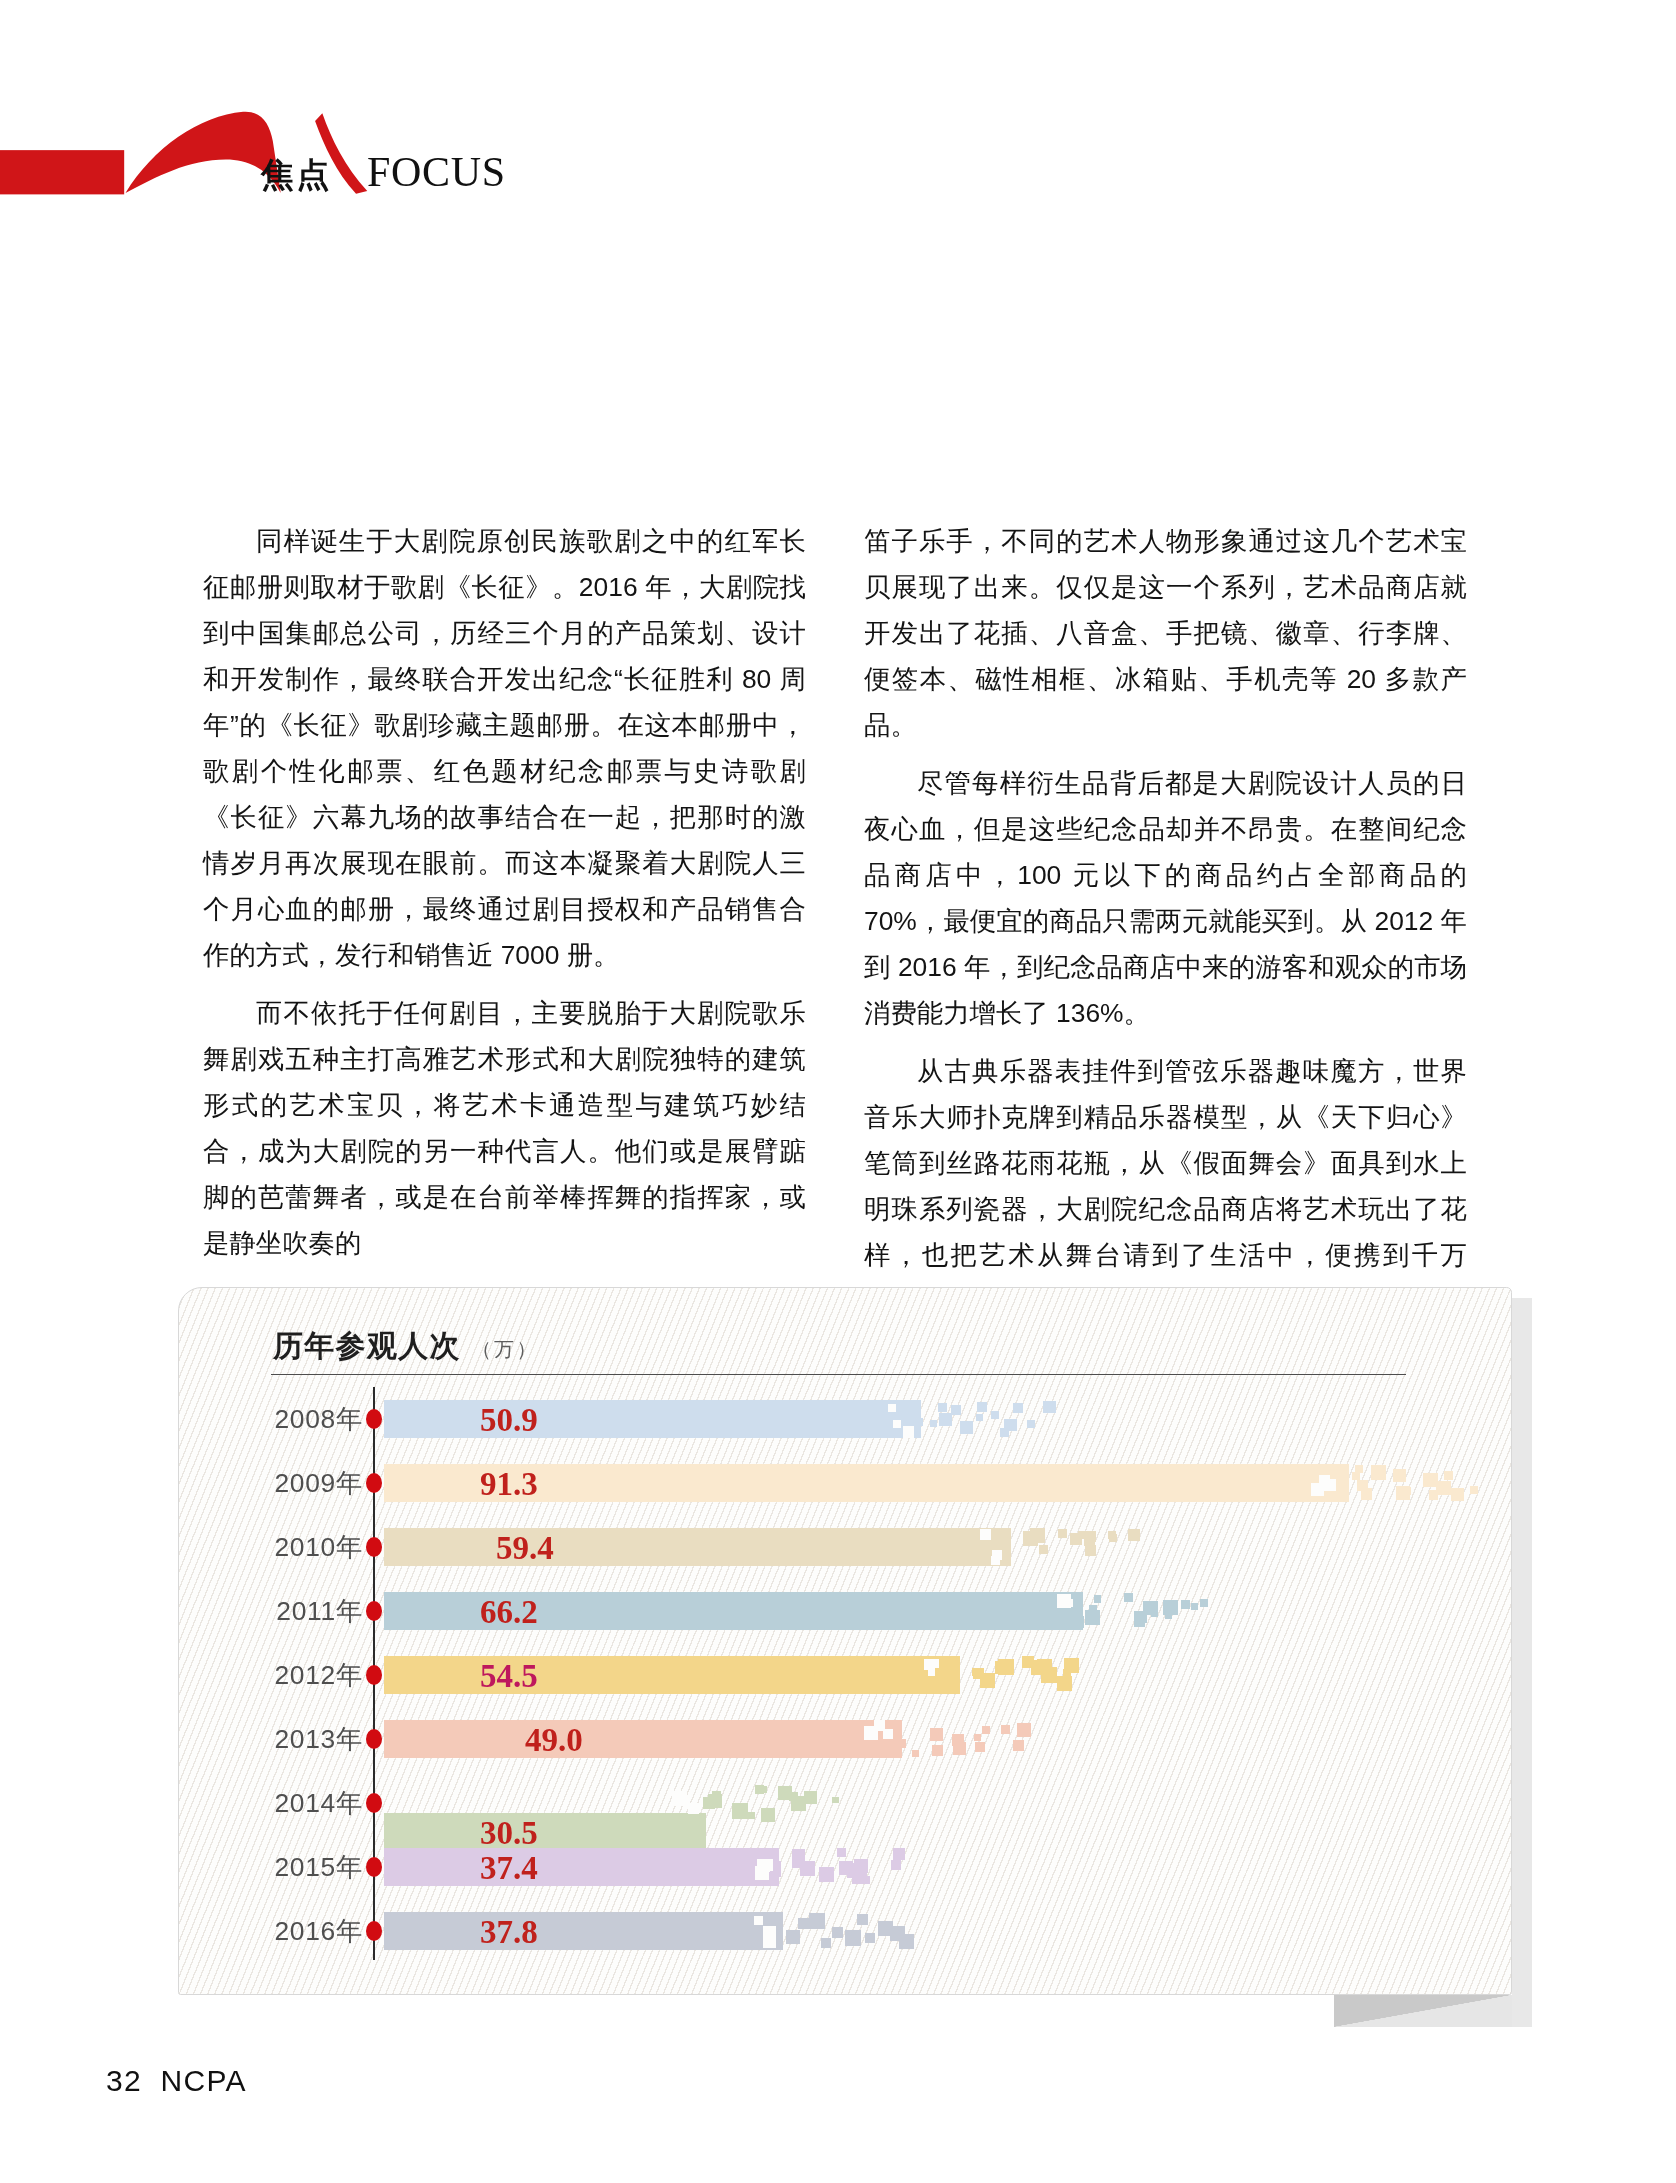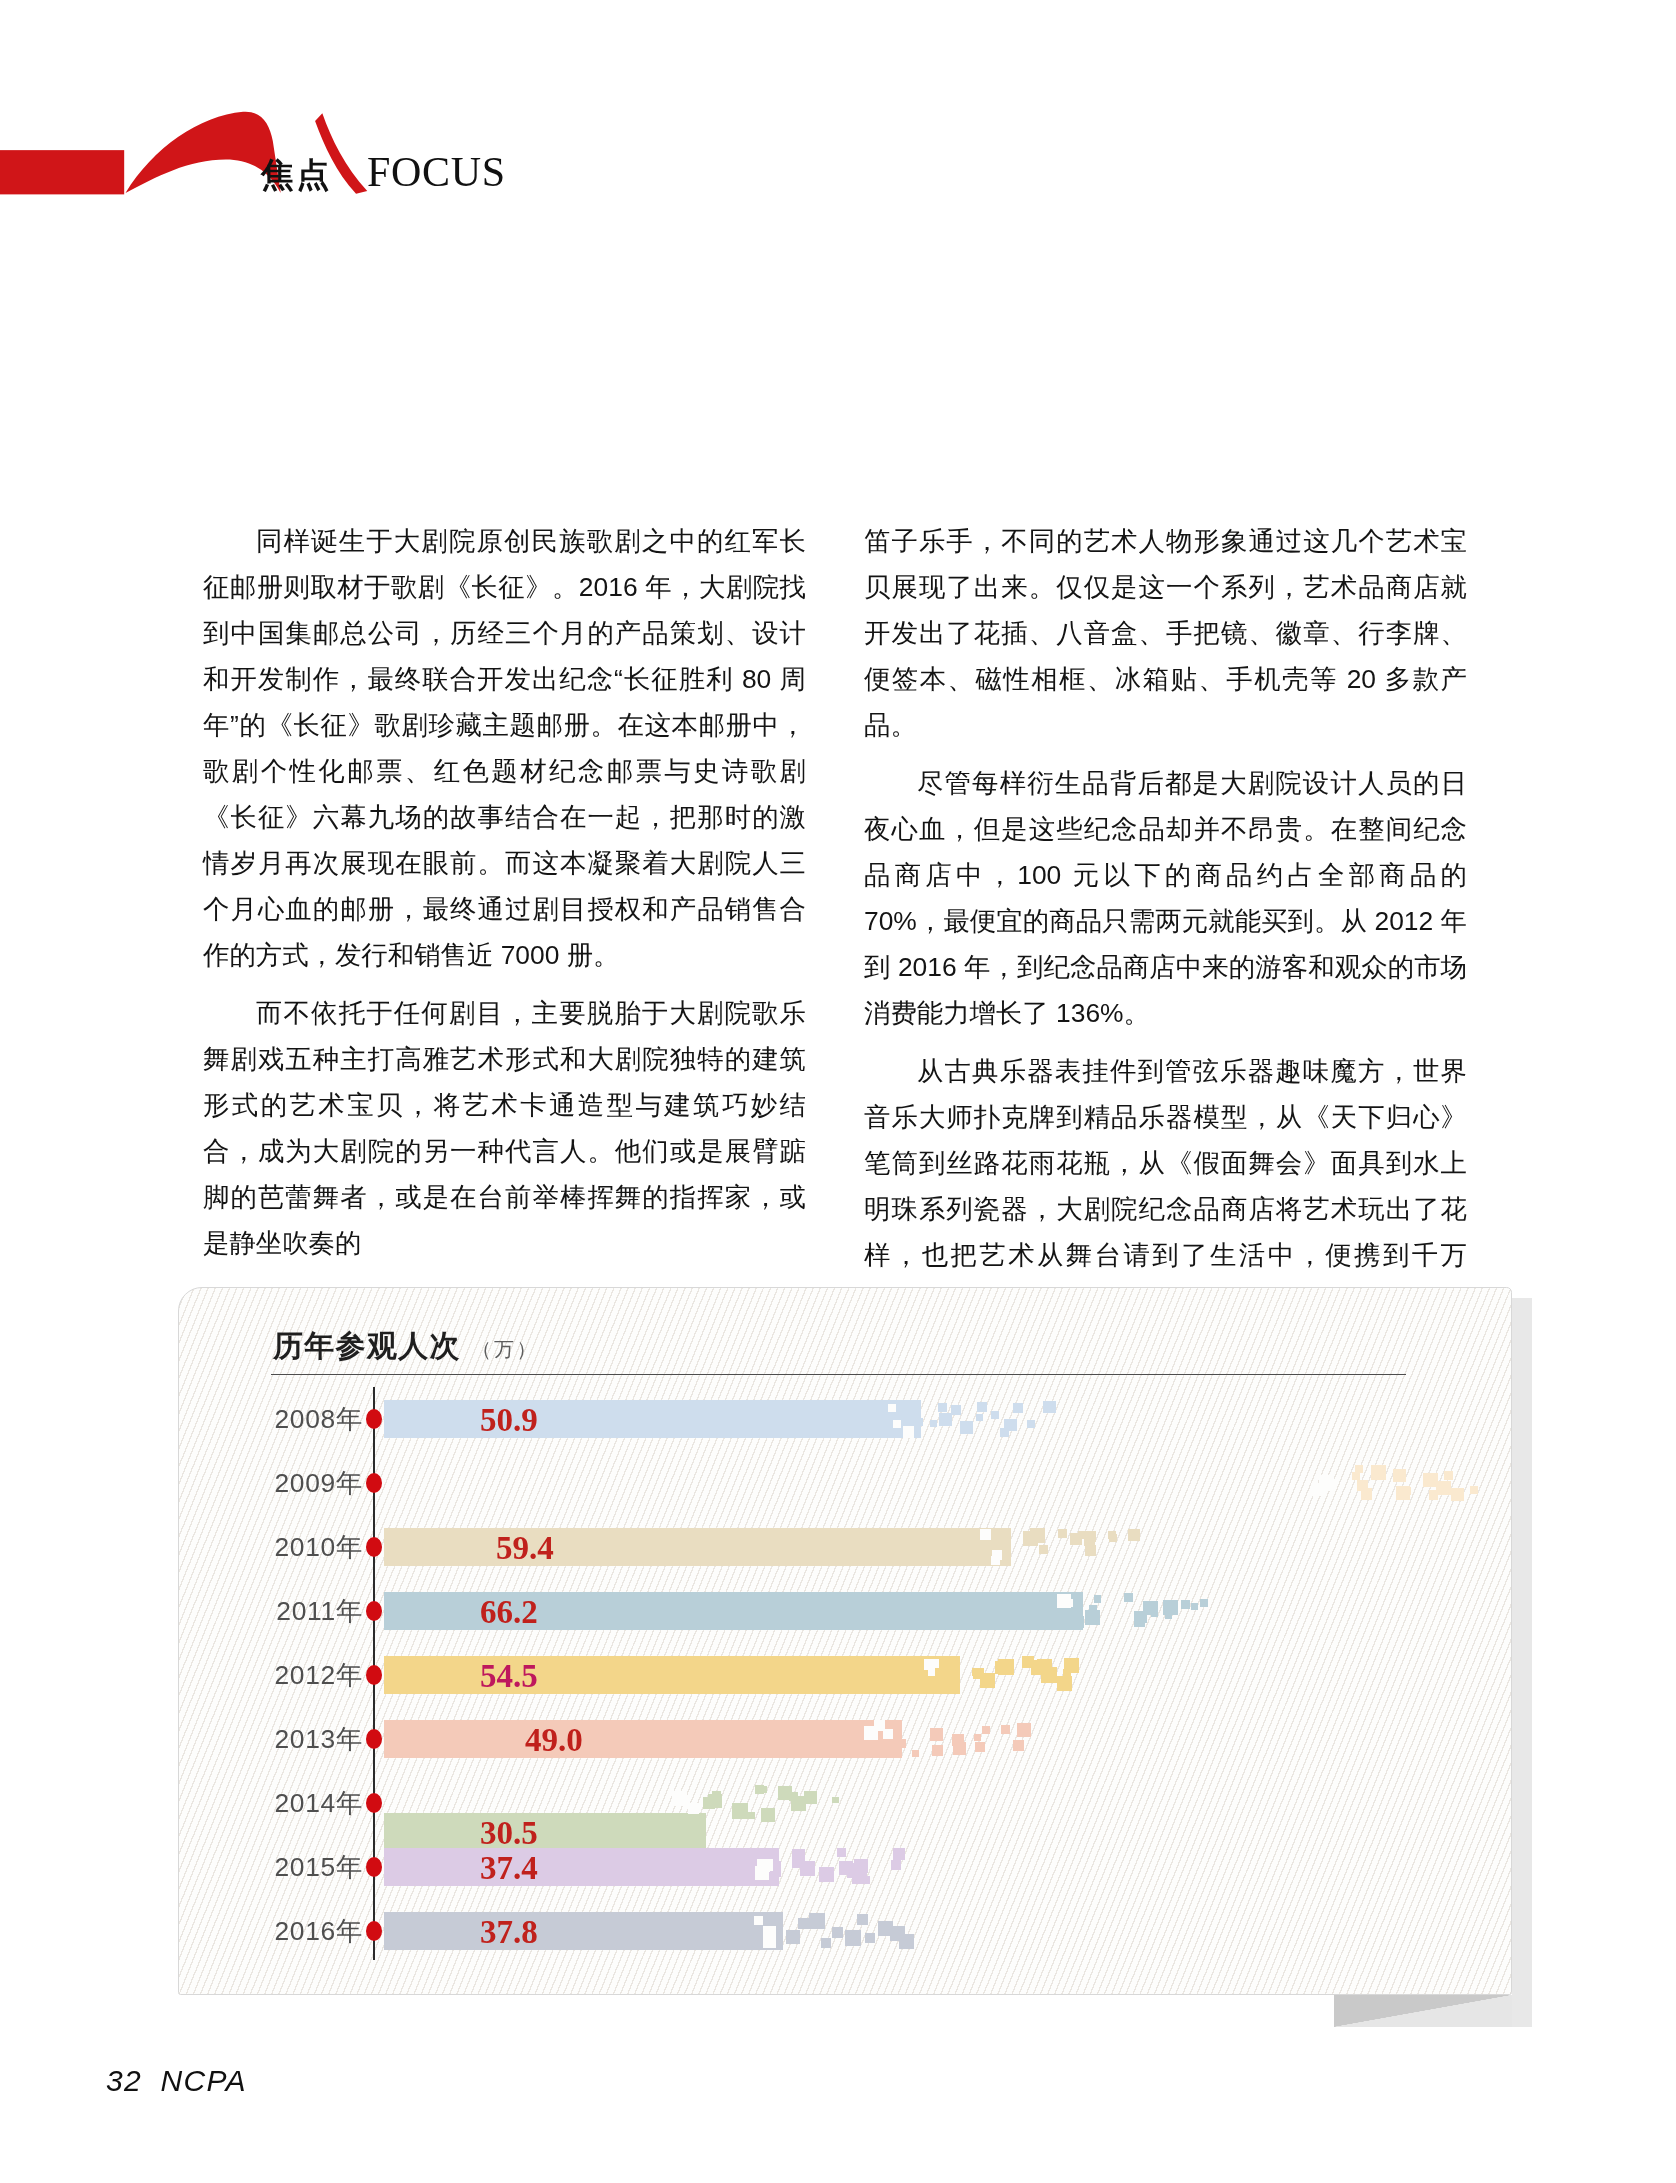--- a/index.html
+++ b/index.html
@@ -46,21 +46,21 @@
            text-align:right;font-size:26.4px;color:#4f4f4f;letter-spacing:0.7px;}
   .c-dot{position:absolute;left:187px;top:9.2px;width:16px;height:20px;border-radius:50%;
          background:#d10b11;}
   .c-bar{position:absolute;left:205px;top:0;height:38px;}
   .c-val{position:absolute;left:96px;top:0;height:38px;line-height:40px;
          font-family:"Liberation Serif","DejaVu Serif",serif;font-weight:bold;
          font-size:33px;color:#c0211c;}
   .confetti{position:absolute;}
 
   
-  .footer{position:absolute;left:106px;top:2064px;font-size:30px;color:#101010;letter-spacing:1.3px;font-style:italic;}
+  .footer{position:absolute;left:106px;top:2064px;font-size:30px;color:#101010;letter-spacing:1.3px;}
   .footer .pn{margin-right:18.5px;}
 </style>
 </head>
 <body>
 
 <div id="page">
 
   <svg class="hdr-svg" viewBox="0 0 760 165">
     <rect x="0" y="88" width="188" height="67" fill="#d01518"></rect>
     <path d="M 190,153 C 232,84 302,36 368,30 C 396,28 408,48 413,74 L 425,153
@@ -110,20 +110,23 @@
           <span class="confetti" style="left: 825px; top: 18.5px; width: 12.5px; height: 12.5px; background: rgb(206, 221, 237);"></span>
           <span class="confetti" style="left: 848px; top: 20px; width: 8px; height: 8px; background: rgb(206, 221, 237);"></span>
           <span class="confetti" style="left: 864px; top: 0.7px; width: 12.5px; height: 12.5px; background: rgb(206, 221, 237);"></span>
           <span class="confetti" style="left: 709px; top: 4px; width: 8px; height: 8px; background: rgb(253, 253, 252);"></span>
           <span class="confetti" style="left: 724px; top: 26.4px; width: 11.2px; height: 11.2px; background: rgb(253, 253, 252);"></span>
           <span class="confetti" style="left: 714px; top: 20px; width: 8px; height: 8px; background: rgb(253, 253, 252);"></span>
         </div>
         <div class="crow" style="top: 176px;">
           <div class="c-label">2009年</div>
           <div class="c-dot" style="background: rgb(209, 11, 17);"></div>
+          <div class="c-bar" style="width: 965px; background: rgb(250, 233, 207);">
+            <span class="c-val" style="color: rgb(192, 33, 28);">91.3</span>
+          </div>
           <span class="confetti" style="left: 1173px; top: 8px; width: 8px; height: 8px; background: rgb(250, 233, 207);"></span>
           <span class="confetti" style="left: 1176px; top: 0.7px; width: 8px; height: 8px; background: rgb(250, 233, 207);"></span>
           <span class="confetti" style="left: 1178px; top: 16px; width: 11.2px; height: 11.2px; background: rgb(250, 233, 207);"></span>
           <span class="confetti" style="left: 1182px; top: 24.4px; width: 11.2px; height: 11.2px; background: rgb(250, 233, 207);"></span>
           <span class="confetti" style="left: 1192px; top: 1.3px; width: 15px; height: 15px; background: rgb(250, 233, 207);"></span>
           <span class="confetti" style="left: 1214px; top: 5.3px; width: 12.5px; height: 12.5px; background: rgb(250, 233, 207);"></span>
           <span class="confetti" style="left: 1217px; top: 22px; width: 14px; height: 14px; background: rgb(250, 233, 207);"></span>
           <span class="confetti" style="left: 1224px; top: 23px; width: 8px; height: 8px; background: rgb(250, 233, 207);"></span>
           <span class="confetti" style="left: 1244px; top: 8.6px; width: 14.5px; height: 14.5px; background: rgb(250, 233, 207);"></span>
           <span class="confetti" style="left: 1250px; top: 26.4px; width: 9.2px; height: 9.2px; background: rgb(250, 233, 207);"></span>

